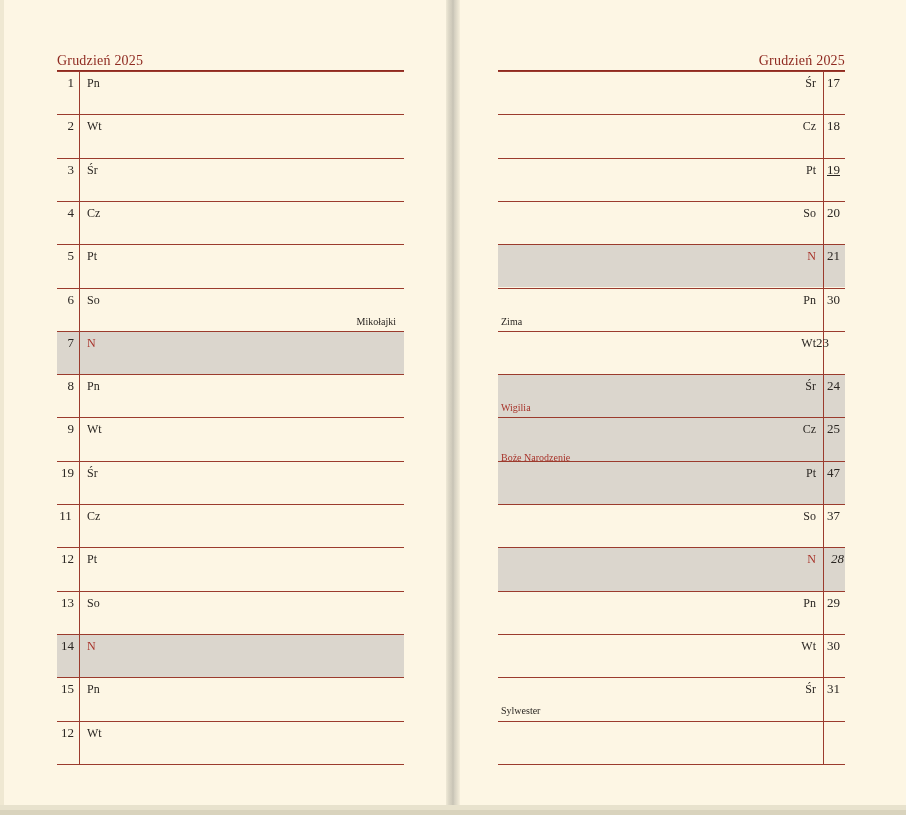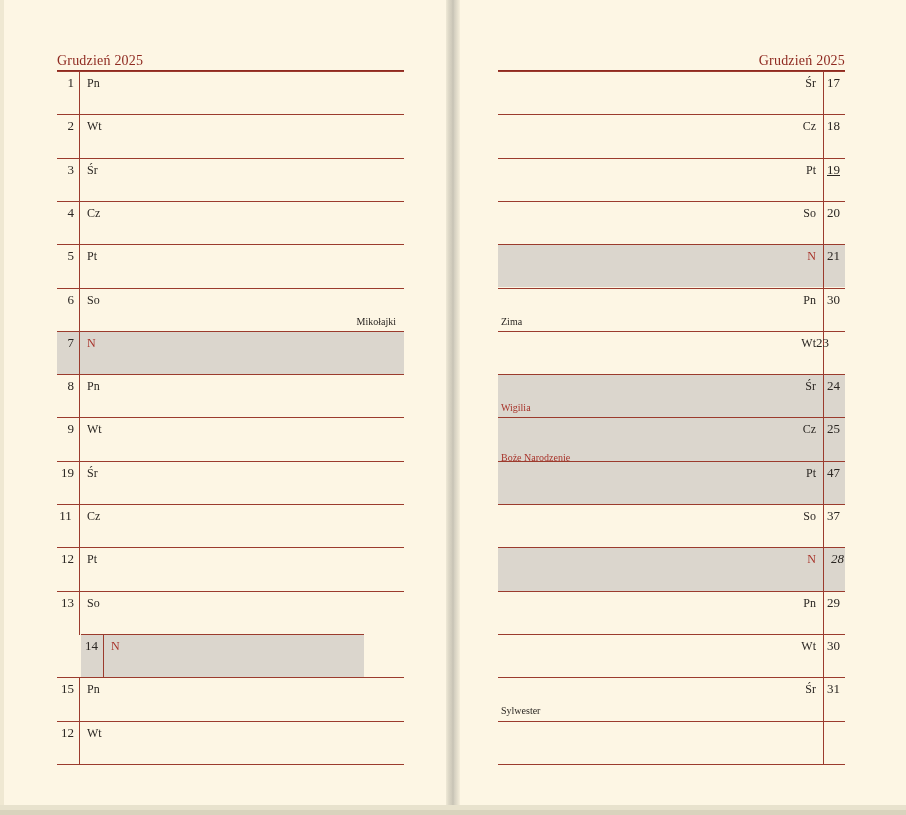--- a/index.html
+++ b/index.html
@@ -197,21 +197,21 @@
     <div class="dayrow" style="top: 476.3px; width: 347px;">
       <div class="vline" style="left: 22px;"></div>
       <div class="dnum" style="left: 0px; width: 17px; text-align: right;">12</div>
       <div class="ddow" style="left: 30px; text-align: left;">Pt</div>
     </div>
     <div class="dayrow" style="top: 519.6px; width: 347px;">
       <div class="vline" style="left: 22px;"></div>
       <div class="dnum" style="left: 0px; width: 17px; text-align: right;">13</div>
       <div class="ddow" style="left: 30px; text-align: left;">So</div>
     </div>
-    <div class="dayrow shaded" style="top: 562.9px; width: 283px; margin-left: 24px;">
+    <div class="dayrow shaded" style="top: 562.9px; width: 347px;">
       <div class="vline" style="left: 22px;"></div>
       <div class="dnum" style="left: 0px; width: 17px; text-align: right;">14</div>
       <div class="ddow sun" style="left: 30px; text-align: left;">N</div>
     </div>
     <div class="dayrow" style="top: 606.2px; width: 347px;">
       <div class="vline" style="left: 22px;"></div>
       <div class="dnum" style="left: 0px; width: 17px; text-align: right;">15</div>
       <div class="ddow" style="left: 30px; text-align: left;">Pn</div>
     </div>
     <div class="dayrow" style="top: 649.5px; width: 347px;">

